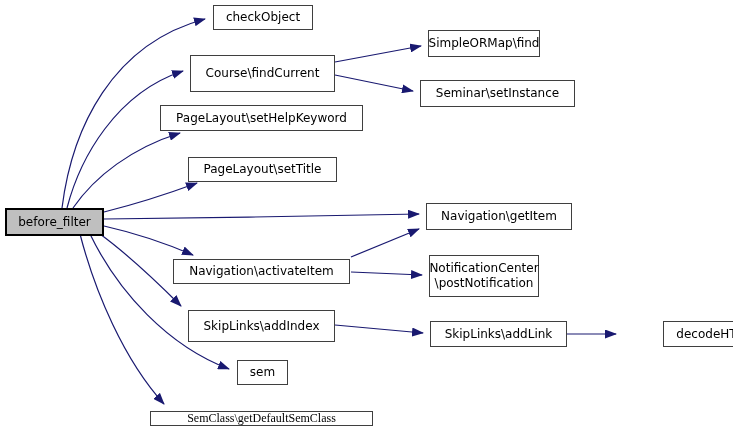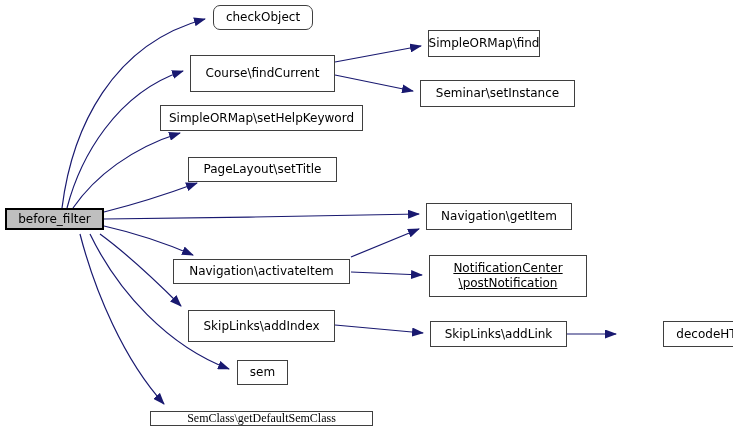--- a/index.html
+++ b/index.html
@@ -65,30 +65,30 @@
         <path d="M80,234 C95,292 124,360 164,404" stroke="#191970" stroke-width="1.2" marker-end="url(#arrow)"></path>
         <path d="M335,62 L421,46" stroke="#191970" stroke-width="1.2" marker-end="url(#arrow)"></path>
         <path d="M335,75 L413,91" stroke="#191970" stroke-width="1.2" marker-end="url(#arrow)"></path>
         <path d="M351,257 L419,229" stroke="#191970" stroke-width="1.2" marker-end="url(#arrow)"></path>
         <path d="M351,272 L422,275" stroke="#191970" stroke-width="1.2" marker-end="url(#arrow)"></path>
         <path d="M335,325 L423,333" stroke="#191970" stroke-width="1.2" marker-end="url(#arrow)"></path>
         <path d="M567,334 L616,334" stroke="#191970" stroke-width="1.2" marker-end="url(#arrow)"></path>
       </g>
   </svg>
   <div id="nodes">
-      <div class="node focus" style="left: 5px; top: 208px; width: 99px; height: 22px;">before_filter</div>
-      <div class="node" style="left: 213px; top: 5px; width: 100px; height: 25px; border-radius: 7px;">checkObject</div>
+      <div class="node focus" style="left: 5px; top: 208px; width: 99px; height: 28px;">before_filter</div>
+      <div class="node" style="left: 213px; top: 5px; width: 100px; height: 25px;">checkObject</div>
       <div class="node" style="left: 190px; top: 55px; width: 145px; height: 37px;">Course\findCurrent</div>
       <div class="node" style="left: 428px; top: 30px; width: 112px; height: 27px;">SimpleORMap\find</div>
       <div class="node" style="left: 420px; top: 80px; width: 155px; height: 27px;">Seminar\setInstance</div>
-      <div class="node" style="left: 160px; top: 105px; width: 203px; height: 26px;">SimpleORMap\setHelpKeyword</div>
+      <div class="node" style="left: 160px; top: 105px; width: 203px; height: 26px;">PageLayout\setHelpKeyword</div>
       <div class="node" style="left: 188px; top: 157px; width: 149px; height: 25px;">PageLayout\setTitle</div>
       <div class="node" style="left: 426px; top: 203px; width: 146px; height: 27px;">Navigation\getItem</div>
       <div class="node" style="left: 173px; top: 259px; width: 177px; height: 25px;">Navigation\activateItem</div>
-      <div class="node" style="left: 429px; top: 255px; width: 158px; height: 42px; text-decoration: underline;">NotificationCenter
+      <div class="node" style="left: 429px; top: 255px; width: 110px; height: 42px;">NotificationCenter
 \postNotification</div>
       <div class="node" style="left: 188px; top: 310px; width: 147px; height: 32px;">SkipLinks\addIndex</div>
       <div class="node" style="left: 430px; top: 321px; width: 137px; height: 26px;">SkipLinks\addLink</div>
       <div class="node" style="left: 623px; top: 321px; width: 104px; height: 26px; margin-left: 40px;">decodeHTML</div>
       <div class="node" style="left: 150px; top: 411px; width: 223px; height: 15px; font-family: Liberation Serif, serif;">SemClass\getDefaultSemClass</div>
       <div class="node" style="left: 237px; top: 360px; width: 51px; height: 25px;">sem</div>
     </div>
 </div>
 
 </body></html>

